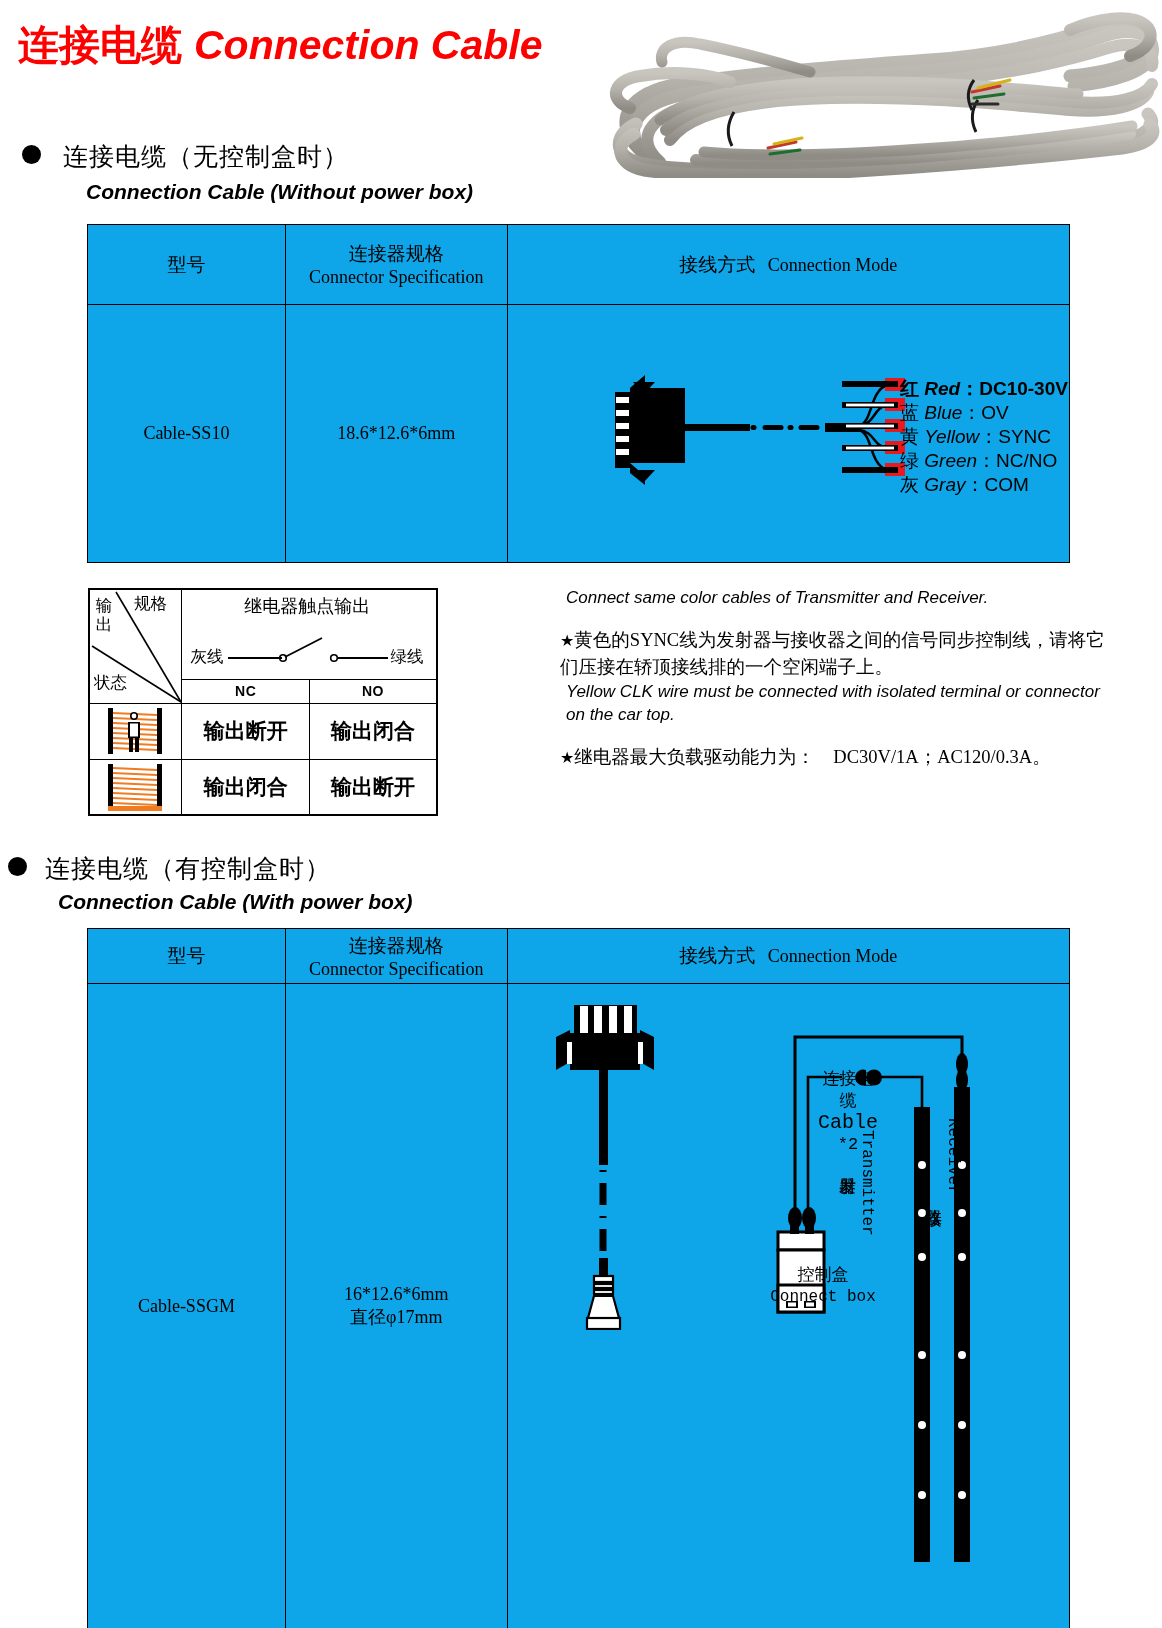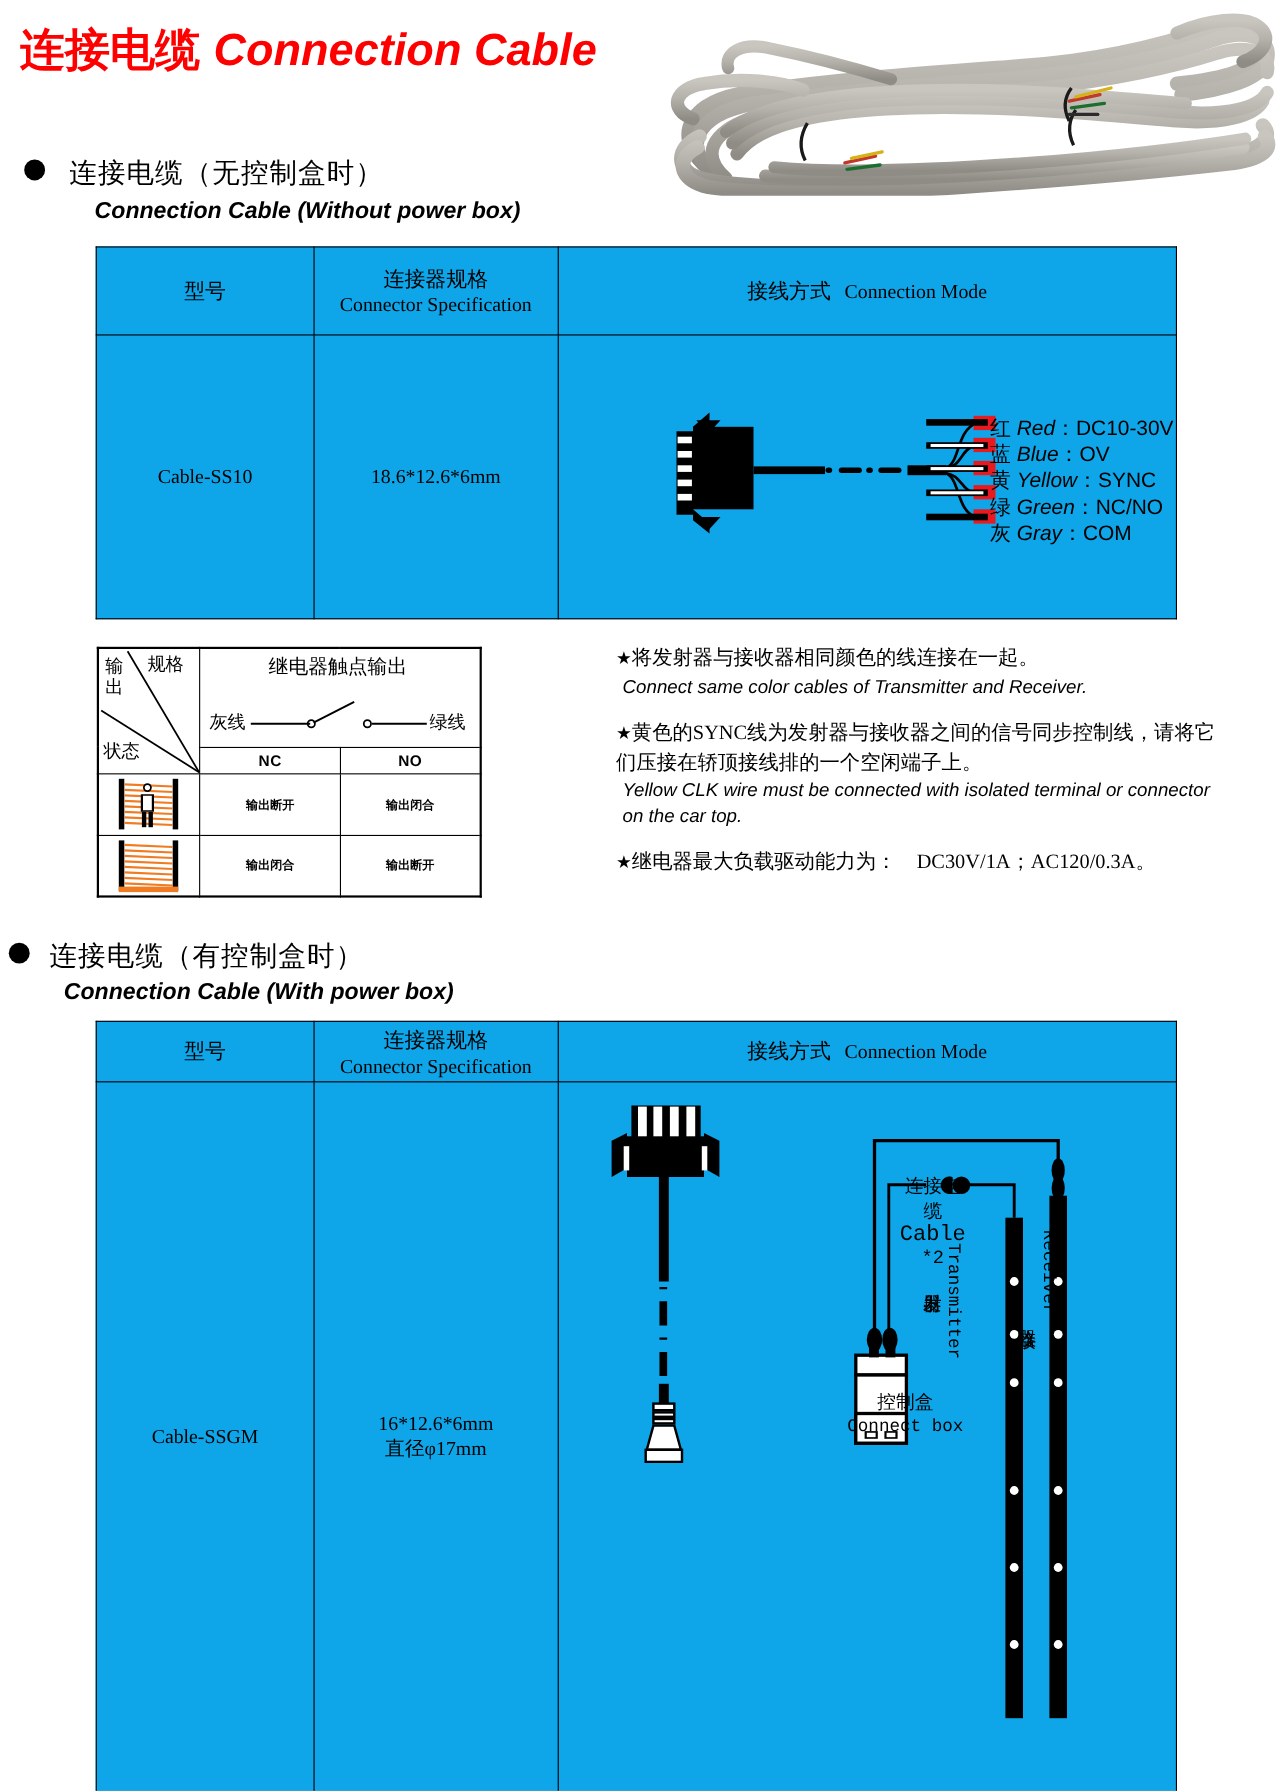--- a/index.html
+++ b/index.html
@@ -53,21 +53,21 @@
     font-size: 18px;
     font-family: "Liberation Serif", serif;
   }
   .th-cn { font-size: 19px; }
   .th-en { font-size: 18px; }
 
   
   table.relay { border-collapse: collapse; border: 2px solid #000; background:#fff; }
   table.relay td { border: 1.4px solid #000; text-align:center; vertical-align:middle; }
   .relay-label-cn { font-size: 16.5px; font-family:"Liberation Serif", serif; }
-  .relay-state { font-size: 11px; font-weight: bold; font-family:"Liberation Sans", sans-serif; }
+  .relay-state { font-size: 21px; font-weight: bold; font-family:"Liberation Sans", sans-serif; }
   .ncno { font-size: 14px; font-weight: bold; font-family:"Liberation Sans", sans-serif; letter-spacing:.5px;}
 
   
   #notes { left: 560px; top: 586px; width: 560px; }
   .note-block { margin-bottom: 18px; }
   .note-cn { font-size: 18.5px; line-height: 26px; font-family:"Liberation Serif", serif; }
   .note-en {
     font-size: 17px; line-height: 23px; font-style: italic;
     font-family: "Liberation Sans", sans-serif;
   }
@@ -242,21 +242,21 @@
       </g>
     <g>
         <rect x="2" y="75" width="56" height="6" fill="#000"></rect>
         <rect x="6" y="76.6" width="48" height="2.8" fill="#fff"></rect>
       </g>
     <rect x="2" y="97" width="56" height="6" fill="#000"></rect>
   </svg>
 </div>
 
 <div class="abs" style="left:900px; top:376px;">
-  <div class="wire-legend" style="height:24px;">
+  <div class="wire-legend" style="height:24px;font-weight:bold;">
     <span class="cn">红</span>
     <span class="en">Red</span><span>：</span><span>DC10-30V</span>
   </div>
   <div class="wire-legend" style="height:24px;">
     <span class="cn">蓝</span>
     <span class="en">Blue</span><span>：</span><span>OV</span>
   </div>
   <div class="wire-legend" style="height:24px;">
     <span class="cn">黄</span>
     <span class="en">Yellow</span><span>：</span><span>SYNC</span>
@@ -358,21 +358,20 @@
       </svg>
     </td>
     <td class="relay-state">输出闭合</td>
     <td class="relay-state">输出断开</td>
   </tr>
 </tbody>
   </table>
 
 <div class="abs" id="notes">
   <div class="note-block">
-    <div class="note-cn"><span class="star">★</span><span>将发射器与接收器相同颜色的线连接在一起。</span></div>
     <div class="note-en" style="padding-left:6px;">Connect same color cables of Transmitter and Receiver.</div>
   </div>
   <div class="note-block">
     <div class="note-cn"><span class="star">★</span><span>黄色的SYNC线为发射器与接收器之间的信号同步控制线，请将它们压接在轿顶接线排的一个空闲端子上。</span></div>
     <div class="note-en" style="padding-left:6px;">Yellow CLK wire must be connected with isolated terminal or connector on the car top.</div>
   </div>
   <div class="note-block">
     <div class="note-cn"><span class="star">★</span><span>继电器最大负载驱动能力为：　DC30V/1A；AC120/0.3A。</span></div>
   </div>
 </div>

